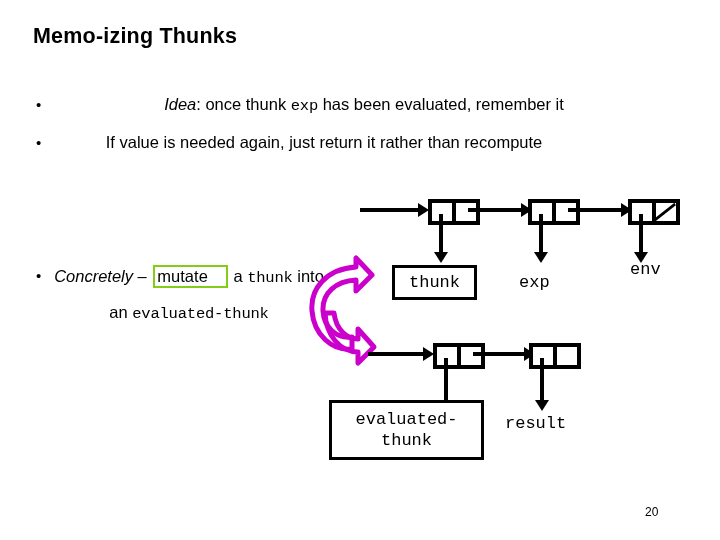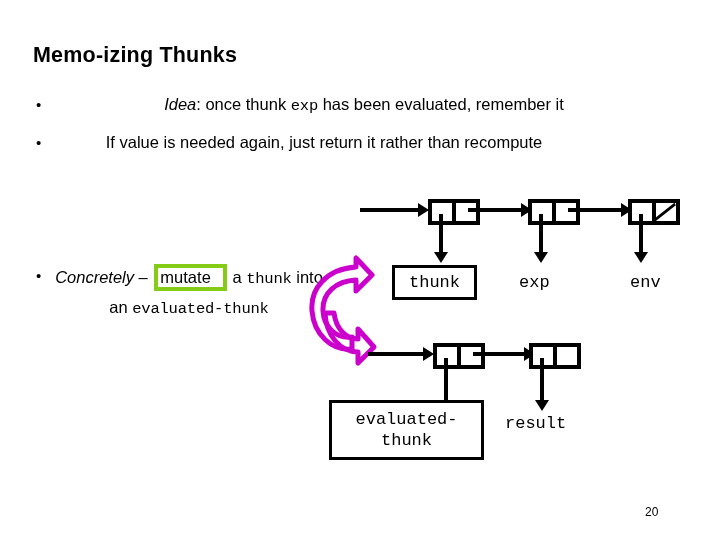--- a/index.html
+++ b/index.html
@@ -14,21 +14,21 @@
     background: #ffffff;
     overflow: hidden;
     font-family: "Liberation Sans", sans-serif;
     color: #000000;
   }
 
   
   #title {
     position: absolute;
     left: 33px;
-    top: 43px;
+    top: 24px;
     font-size: 21.5px;
     font-weight: bold;
     letter-spacing: 0.2px;
     color: #000000;
     white-space: nowrap;
   }
 
   
   .bullet {
     position: absolute;
@@ -49,23 +49,23 @@
     flex: 1 1 auto;
     text-align: center;
   }
   .ital { font-style: italic; }
   .mono {
     font-family: "Liberation Mono", "DejaVu Sans Mono", monospace;
     font-size: 15.5px;
     letter-spacing: -0.2px;
   }
   .boxed {
-    border: 4px solid #84cc16;
-    padding: 0px 12px 1px 2px;
-    margin: 0 1px 4px 2px;
+    border: 2px solid #84cc16;
+    padding: 0px 18px 1px 2px;
+    margin: 0 1px 12px 2px;
     display: inline-block;
     line-height: 18px;
   }
 
   #bullet1 { left: 36px; top: 93px; width: 640px; }
   #bullet2 { left: 36px; top: 131px; width: 560px; }
   #bullet3 { left: 36px; top: 264px; width: 290px; }
   #bullet3 .btext { line-height: 25px; }
 
   
@@ -212,21 +212,21 @@
       <svg viewBox="0 0 26 18" preserveAspectRatio="none">
         <line x1="1" y1="17" x2="25" y2="1" stroke="#000000" stroke-width="3"></line>
       </svg>
     </div>
   </div>
   <div class="vline" style="left:639px; top:214px; height:40px;"></div>
   <div class="arrowD" style="left:634px; top:252px;"></div>
 
   <div class="labelbox" style="left:392px; top:265px; width:85px; height:35px;">thunk</div>
   <div class="dlabel" style="left:519px; top:273px;">exp</div>
-  <div class="dlabel" style="left:630px; top:273px;">env</div>
+  <div class="dlabel" style="left:630px; top:260px;">env</div>
 
   <div id="mutate-arrow">
     <svg viewBox="0 0 80 112" preserveAspectRatio="none">
       <path d="M 56 12
                C 26 14, 10 34, 12 56
                C 14 80, 32 96, 52 94
                L 52 82
                C 36 84, 24 72, 23 56
                C 22 38, 36 26, 56 25
                L 56 36

